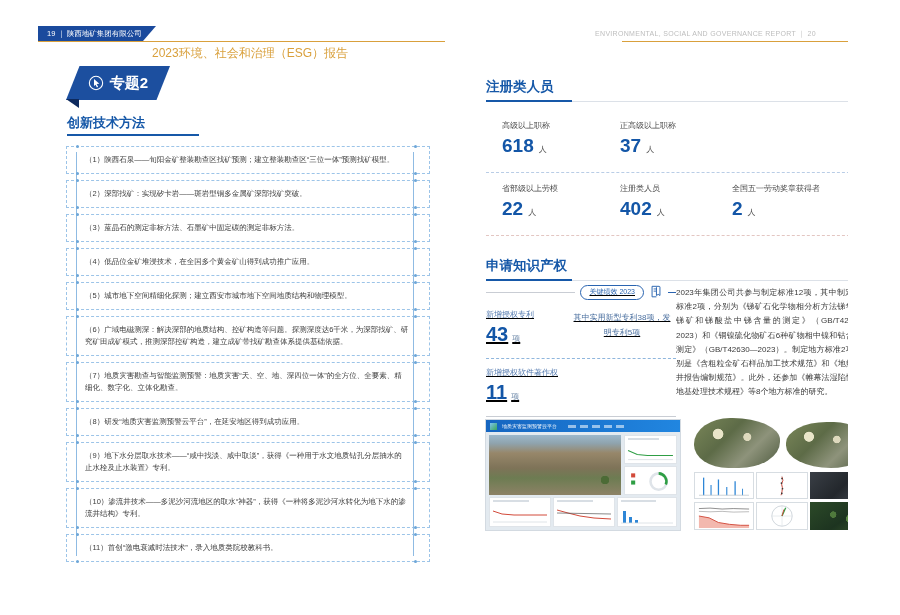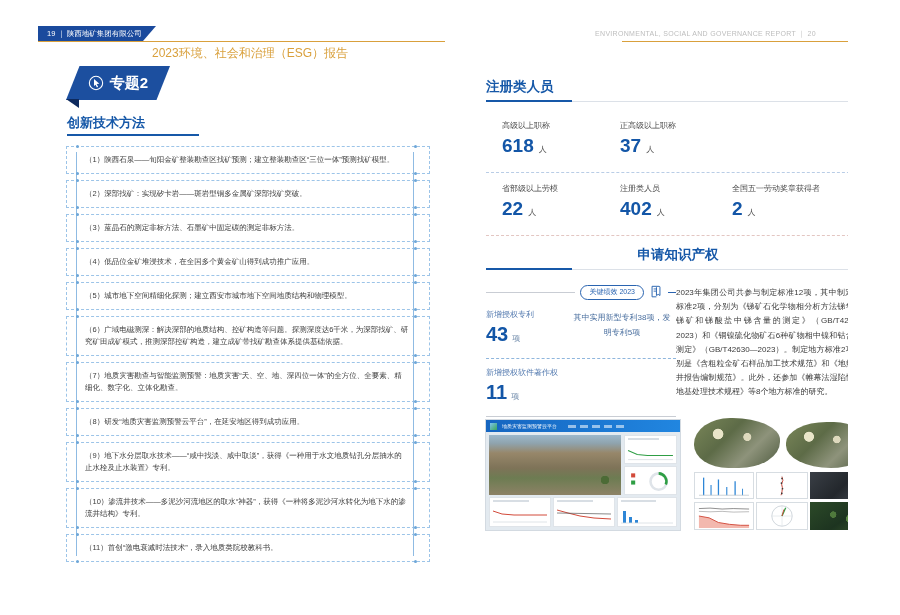--- a/index.html
+++ b/index.html
@@ -44,21 +44,21 @@
   
   .stats { position:absolute; left:486px; top:110px; width:384px; }
   .stat-row { display:grid; grid-template-columns:118px 112px 154px; padding:10px 0 12px 16px; }
   .stat-row.r1 { border-bottom:1px dashed #b9cde6; }
   .stat-row.r2 { border-bottom:1px dashed #e3c6c2; }
   .stat .slabel { font-size:8px; color:#4a4a4a; margin-bottom:5px; white-space:nowrap; }
   .stat .snum { font-size:19px; font-weight:bold; color:#1356a7; line-height:20px; }
   .stat .sunit { font-size:8px; color:#555; font-weight:normal; margin-left:5px; }
 
   
-  .kpi { position:absolute; left:486px; top:284px; width:190px; }
+  .kpi { position:absolute; left:486px; top:284px; width:190px;text-decoration:underline; }
   .kpi-head { display:flex; align-items:center; gap:5px; height:16px; }
   .kline { flex:1; height:1px; background:#c9cdd4; }
   .pill { border:1px solid #2a64b0; border-radius:8px; font-size:7px; color:#2a64b0; padding:1.5px 8px; white-space:nowrap; }
   .kdash { width:8px; height:1px; background:#2a64b0; }
   .kpi-grid { display:grid; grid-template-columns:86px 1fr; margin-top:9px; }
   .klabel { font-size:8px; color:#557bb0; margin-bottom:4px; white-space:nowrap; }
   .knum { font-size:20px; font-weight:bold; color:#1356a7; line-height:21px; }
   .kunit { font-size:8px; color:#6b87a8; font-weight:normal; margin-left:4px; }
   .knote { font-size:8px; color:#4a6f9f; line-height:15px; width:100px; padding-top:1px;text-align:center; }
   .kpi-sep { border-top:1px dashed #8fb6dd; margin:9px 0 8px; }
@@ -170,21 +170,21 @@
         <div class="slabel">注册类人员</div>
         <div class="snum"><span>402</span><span class="sunit">人</span></div>
       </div>
       <div class="stat">
         <div class="slabel">全国五一劳动奖章获得者</div>
         <div class="snum"><span>2</span><span class="sunit">人</span></div>
       </div>
     </div>
   </div>
 
-  <div class="sec-h" style="top:246px;text-align:center;">
+  <div class="sec-h" style="top:257px;">
     <h3>申请知识产权</h3>
     <div class="rule"></div>
   </div>
 
   <div class="kpi">
     <div class="kpi-head">
       <span class="kline"></span>
       <span class="pill">关键绩效 2023</span>
       <svg width="14" height="14" viewBox="0 0 16 16">
         <path d="M3.5 1.5h8a1 1 0 0 1 1 1v9.5l-2-1.3-2 1.3V2.5" fill="none" stroke="#2a64b0" stroke-width="1.1"></path>

